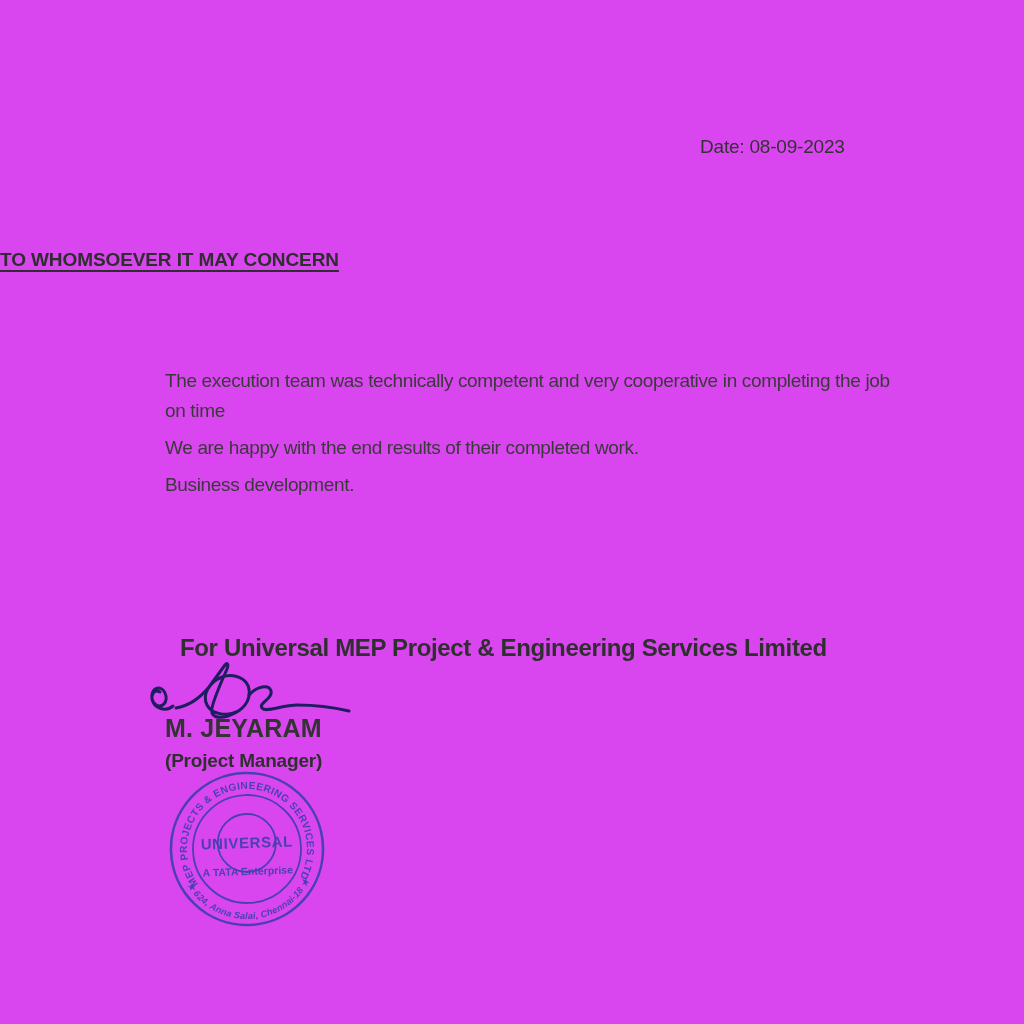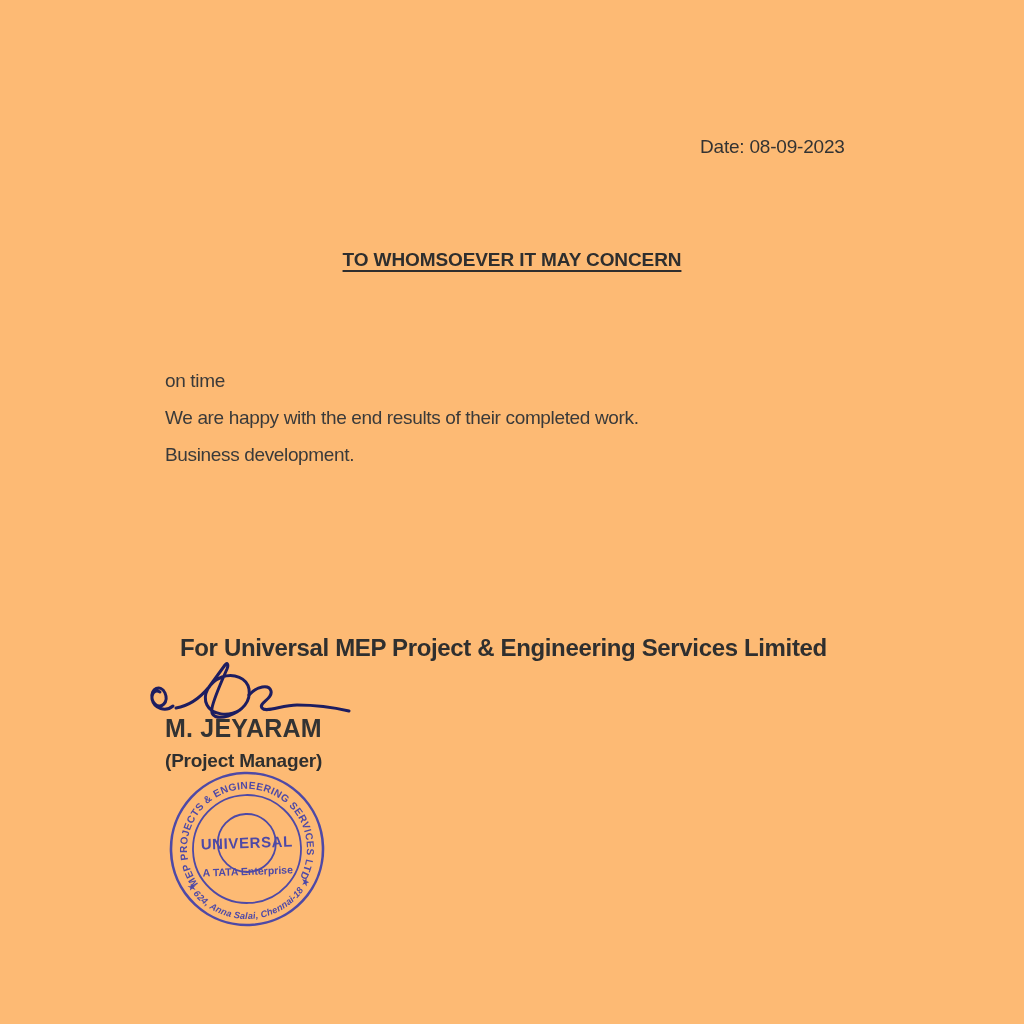--- a/index.html
+++ b/index.html
@@ -1,30 +1,30 @@
 <!DOCTYPE html>
 <html><head>
 <meta charset="utf-8">
 <style>
   html,body{margin:0;padding:0;background:#e8e8e8;}
   .page{
     position:relative;
     width:1024px;height:1024px;
-    background:#fdba74;
+    background:#d946ef;
     overflow:hidden;
     font-family:"Liberation Sans", sans-serif;
     color:#3d3d3d;
   }
   .date{
     position:absolute;left:700px;top:136px;
     font-size:19px;letter-spacing:-0.2px;color:#333;
   }
   .title{
     position:absolute;left:0;top:249px;width:1024px;
-    text-align:center;
+    text-align:left;
   }
   .title span{
     font-size:19px;font-weight:bold;color:#2e2e2e;
     letter-spacing:-0.1px;
     text-decoration:underline;
     text-underline-offset:4px;
     text-decoration-thickness:2px;
   }
   .bodytext{
     position:absolute;left:165px;top:366px;width:770px;
@@ -61,20 +61,21 @@
 <div class="page">
 
   <div class="date">Date: 08-09-2023</div>
 
   <div class="title">
     <span>TO WHOMSOEVER IT MAY CONCERN</span>
   </div>
 
   <div class="bodytext">
     <div class="para">
+      <div class="line">The execution team was technically competent and very cooperative in completing the job</div>
       <div class="line">on time</div>
     </div>
     <div class="para">
       <div class="line">We are happy with the end results of their completed work.</div>
     </div>
     <div class="para">
       <div class="line">Business development.</div>
     </div>
   </div>
 

